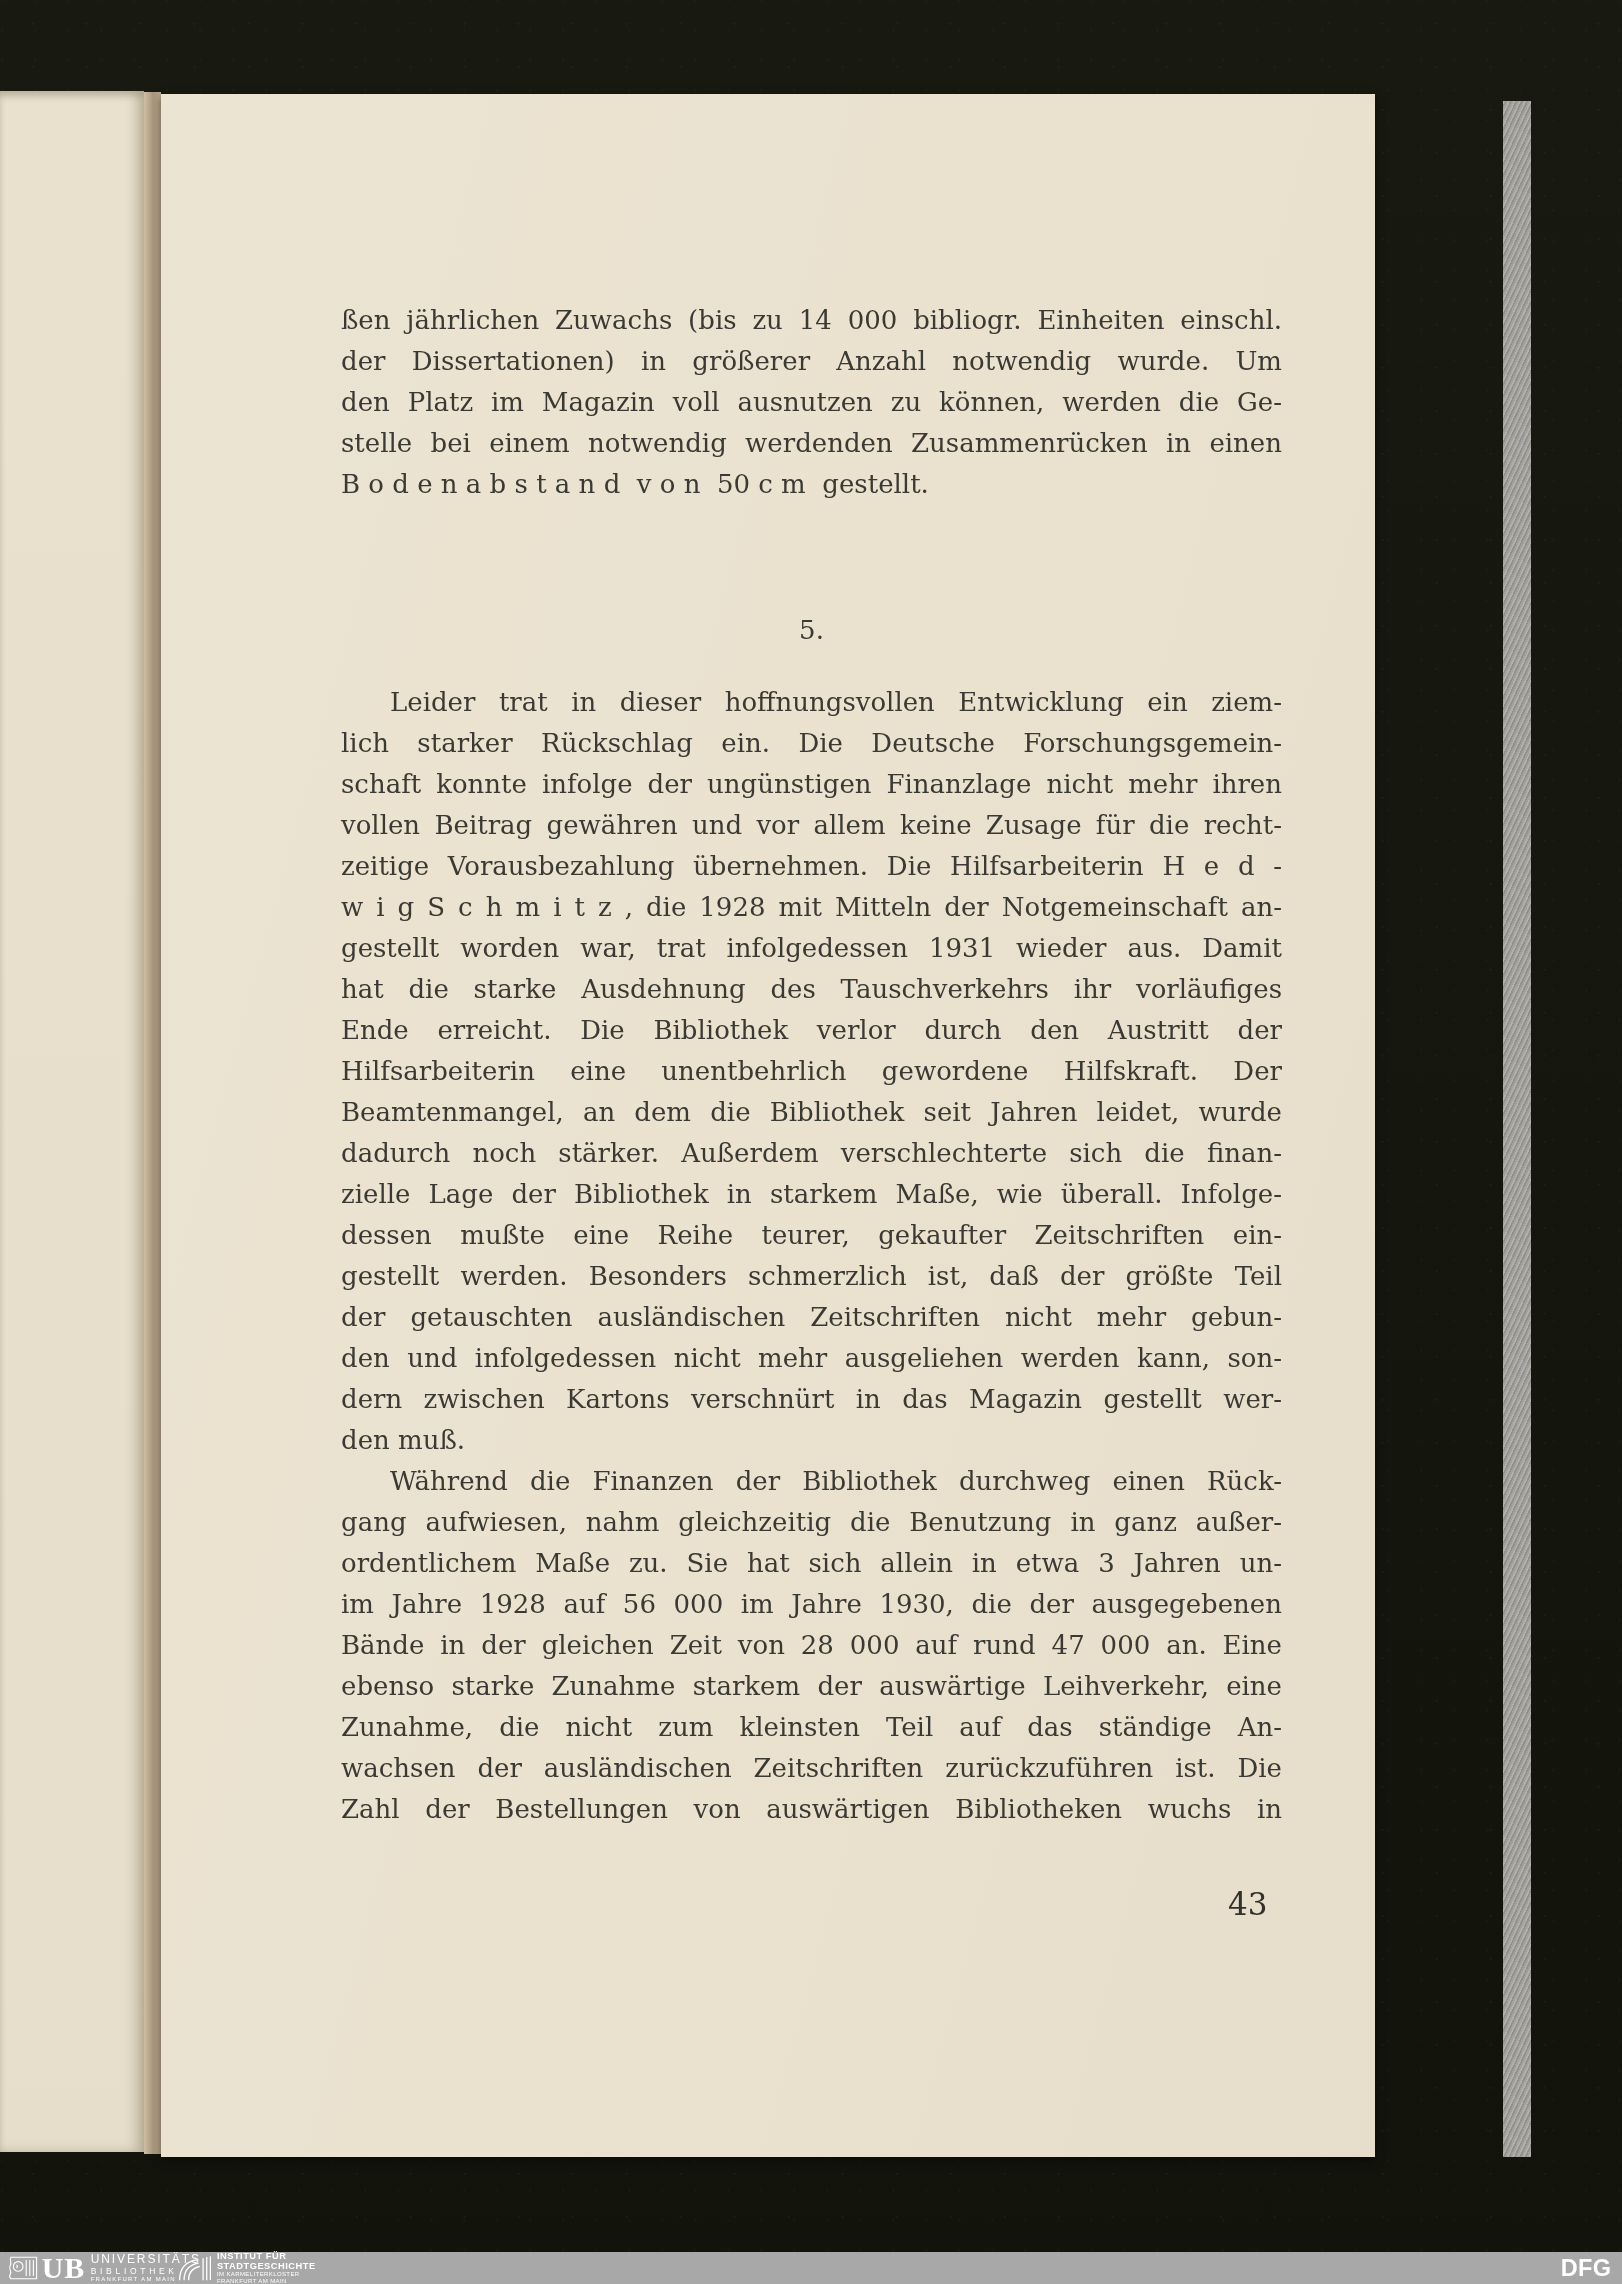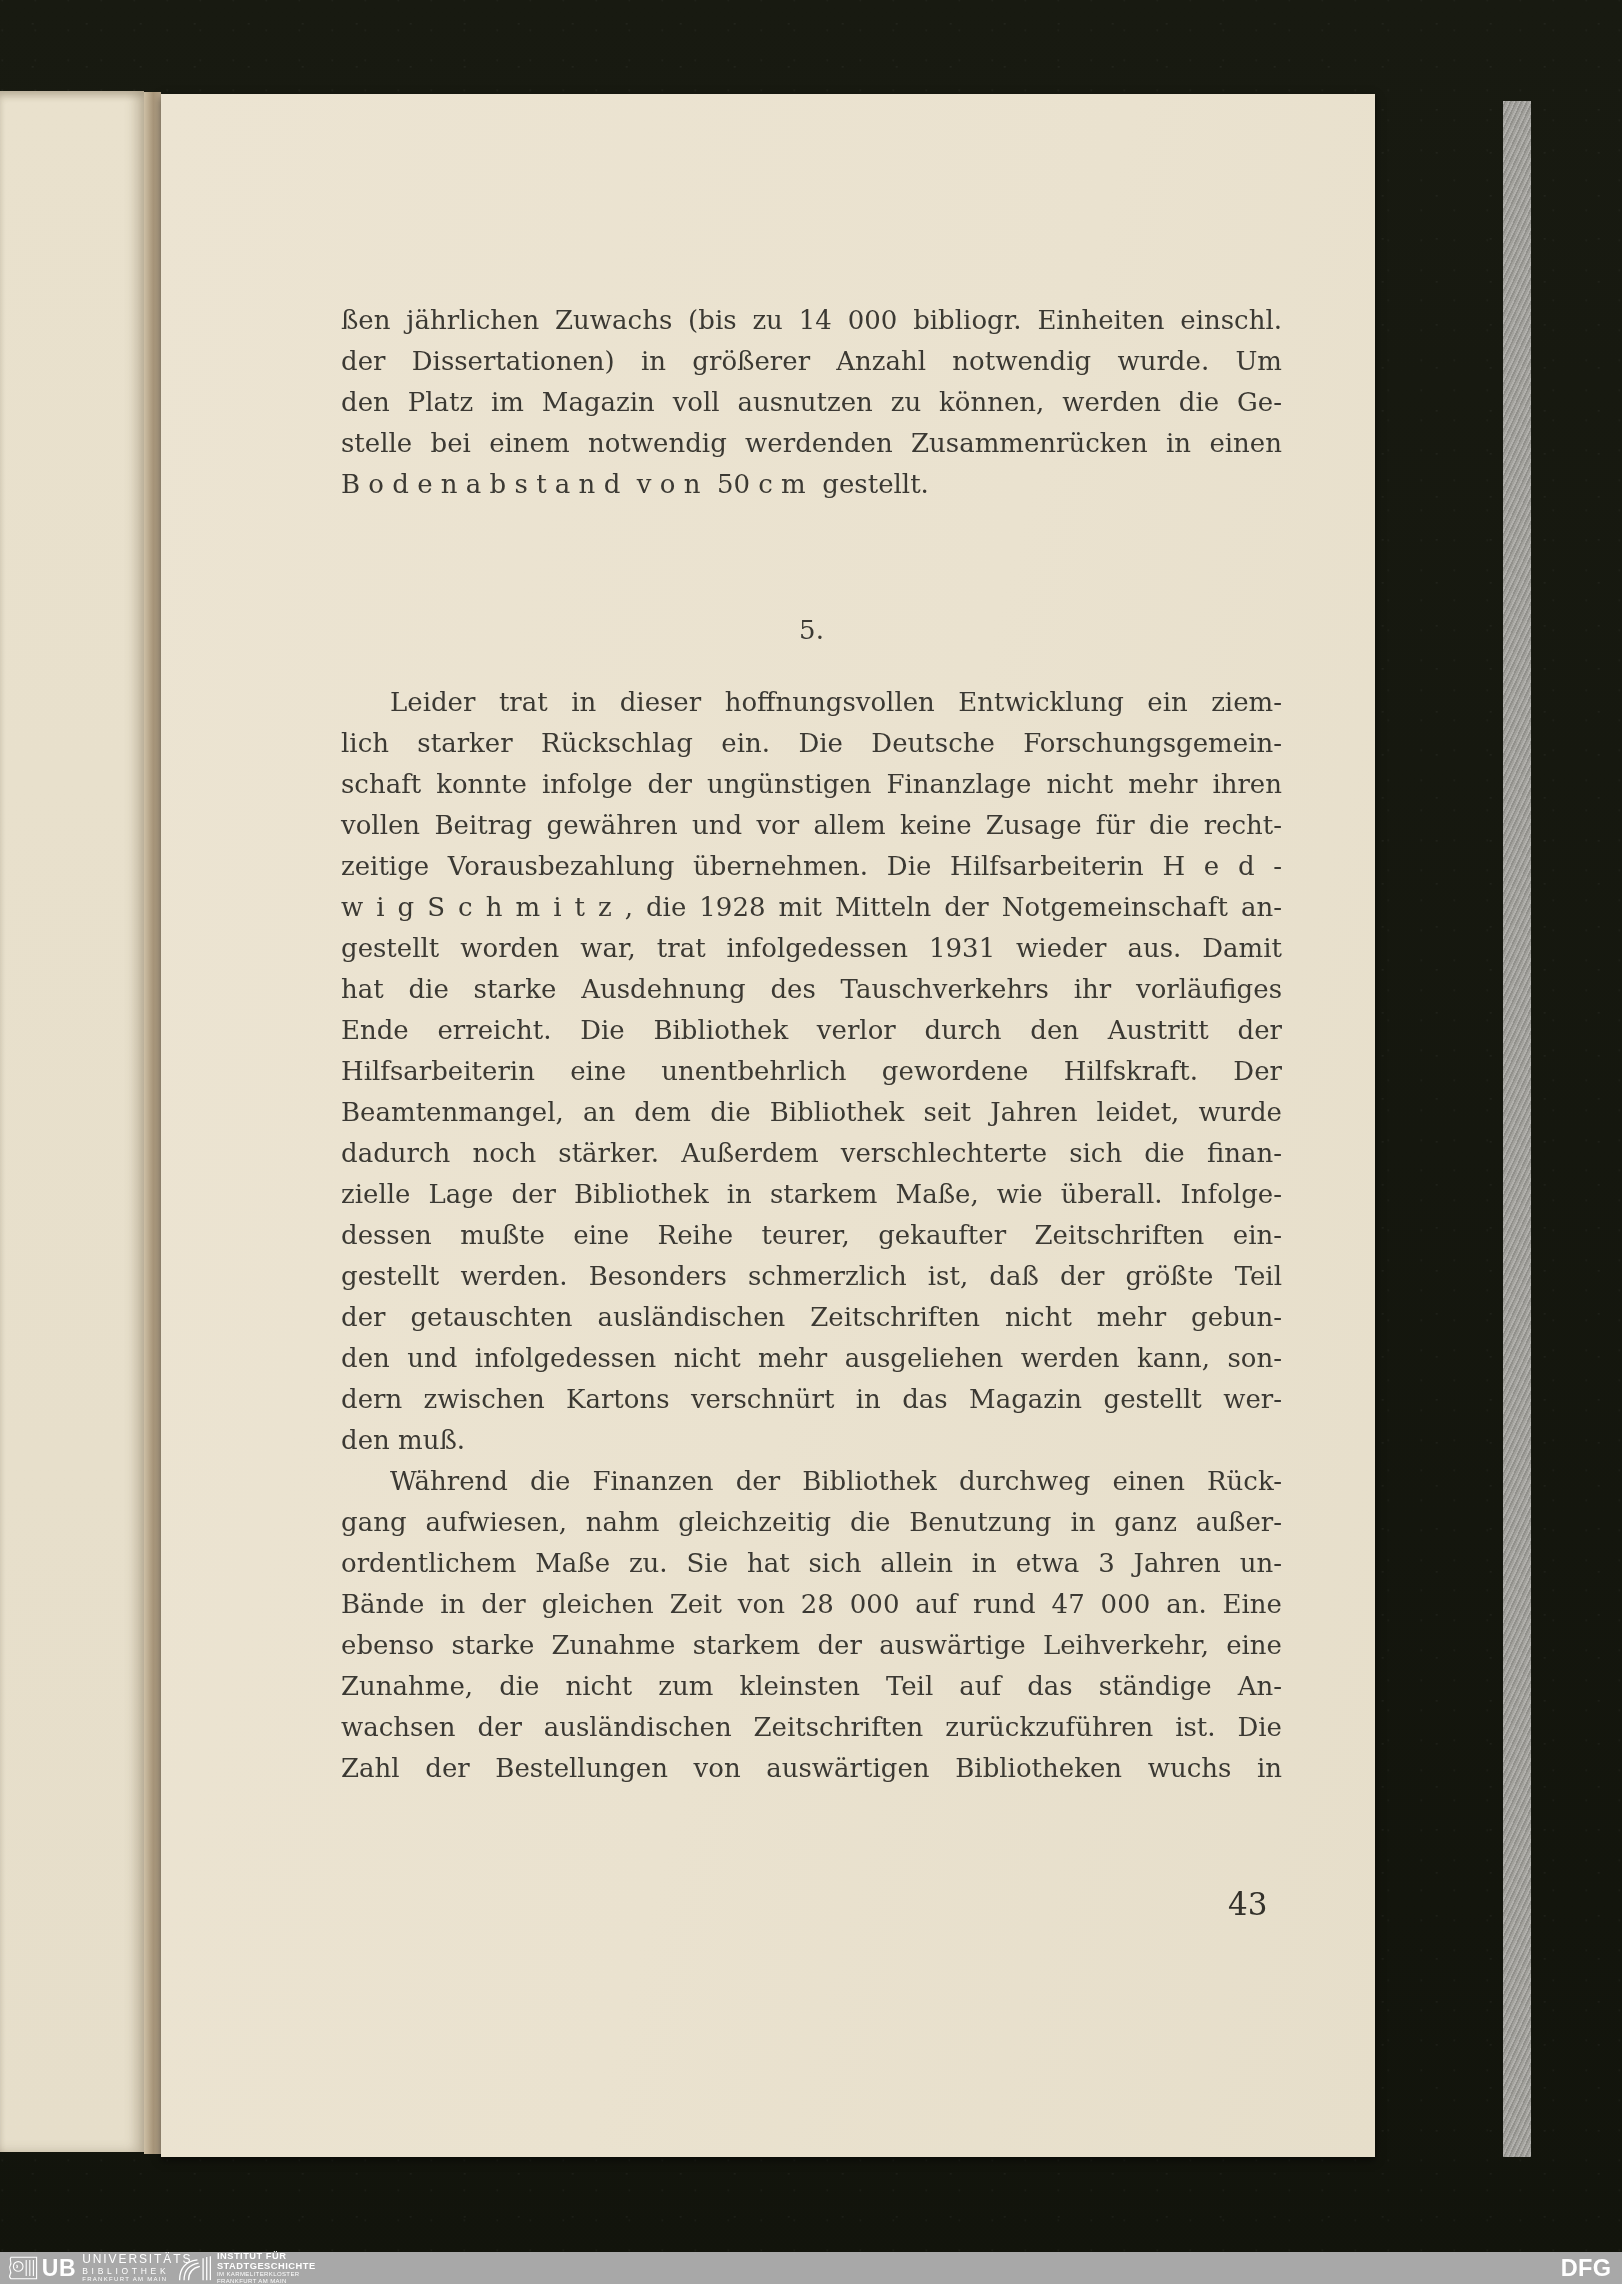--- a/index.html
+++ b/index.html
@@ -48,21 +48,21 @@
     position:absolute;left:180px;top:1792px;width:941px;box-sizing:border-box;
     padding-right:14.6px;text-align:right;font-size:31px;color:#33312b;
   }
   
   .footer{
     position:absolute;left:0;bottom:0;width:1622px;height:32px;background:#a8a8a8;
     font-family:"Liberation Sans", sans-serif;color:#fff;
   }
   .footer .grp{position:absolute;top:0;height:32px;display:flex;align-items:center;}
   .ub-grp{left:6.5px;}
-  .ub-abbr{font-family:Liberation Sans, sans-serif;font-weight:700;font-size:23px;margin:0 5.7px 0 3.2px;letter-spacing:0.8px;}
+  .ub-abbr{font-family:Liberation Serif, serif;font-weight:700;font-size:30px;margin:0 5.7px 0 3.2px;letter-spacing:0.8px;}
   .logo-stack{display:flex;flex-direction:column;justify-content:center;line-height:1.12;}
   .ub-l1{font-size:12px;letter-spacing:1.9px;}
   .ub-l2{font-size:8.5px;letter-spacing:3.7px;}
   .ub-l3{font-size:6px;letter-spacing:1.3px;}
   .inst-grp{left:178px;}
   .inst-stack{margin-left:4.9px;line-height:1.05;}
   .inst-l1,.inst-l2{font-size:9.3px;font-weight:700;letter-spacing:0.5px;}
   .inst-l3,.inst-l4{font-size:6px;letter-spacing:0.4px;}
   .source-grp{left:380px;margin-top:38px;}
   .source-text{font-size:14px;color:#f3f3f3;}
@@ -104,20 +104,21 @@
         <div class="line">gestellt werden. Besonders schmerzlich ist, daß der größte Teil</div>
         <div class="line">der getauschten ausländischen Zeitschriften nicht mehr gebun-</div>
         <div class="line">den und infolgedessen nicht mehr ausgeliehen werden kann, son-</div>
         <div class="line">dern zwischen Kartons verschnürt in das Magazin gestellt wer-</div>
         <div class="line end">den muß.</div>
       </div>
       <div class="para">
         <div class="line ind">Während die Finanzen der Bibliothek durchweg einen Rück-</div>
         <div class="line">gang aufwiesen, nahm gleichzeitig die Benutzung in ganz außer-</div>
         <div class="line">ordentlichem Maße zu. Sie hat sich allein in etwa 3 Jahren un-</div>
+        <div class="line">im Jahre 1928 auf 56&nbsp;000 im Jahre 1930, die der ausgegebenen</div>
         <div class="line">Bände in der gleichen Zeit von 28&nbsp;000 auf rund 47&nbsp;000 an. Eine</div>
         <div class="line">ebenso starke Zunahme starkem der auswärtige Leihverkehr, eine</div>
         <div class="line">Zunahme, die nicht zum kleinsten Teil auf das ständige An-</div>
         <div class="line">wachsen der ausländischen Zeitschriften zurückzuführen ist. Die</div>
         <div class="line">Zahl der Bestellungen von auswärtigen Bibliotheken wuchs in</div>
       </div>
     </div>
   <div class="page-number">43</div>
 </div>
 

